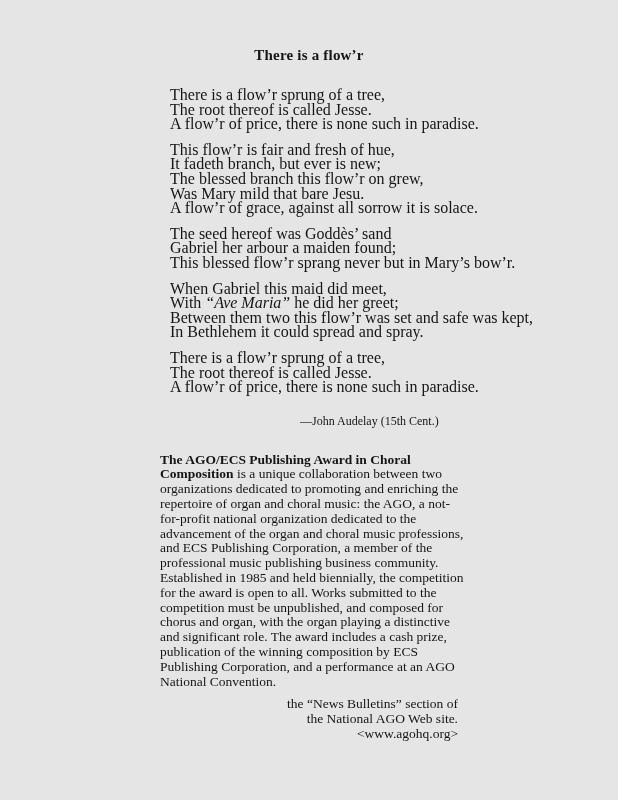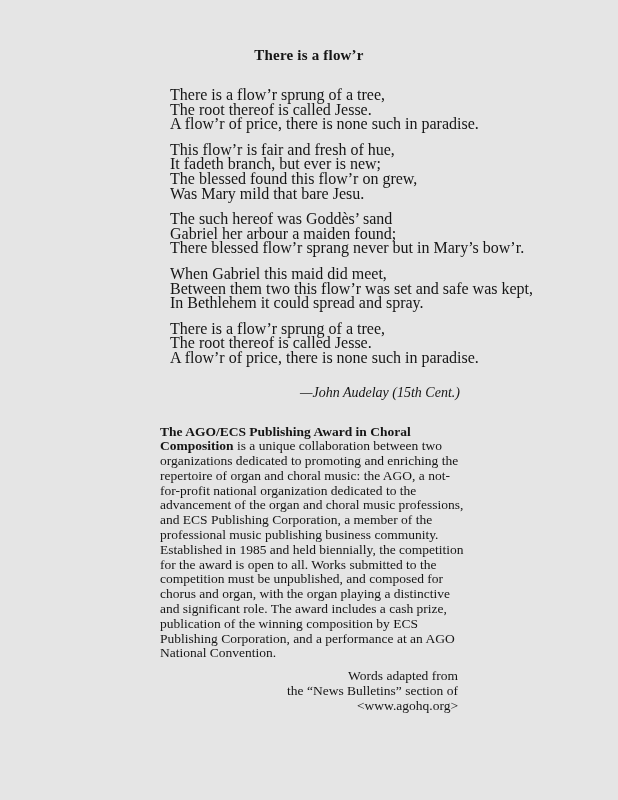--- a/index.html
+++ b/index.html
@@ -25,22 +25,21 @@
     margin: 24px 0 0 170px;
     font-size: 16px;
     line-height: 14.6px;
   }
   .stanza { margin-bottom: 11px; }
   .stanza:last-child { margin-bottom: 0; }
   .line { white-space: nowrap; }
   .italic { font-style: italic; }
   .attribution {
     margin: 19px 0 0 300px;
-    font-size: 14px;
-    font-style: italic;
+    font-size: 12px;
   }
   .award {
     margin: 24px 0 0 160px;
     width: 308px;
     font-size: 13.5px;
     line-height: 14.8px;
     text-align: left;
   }
   .award .lead { font-weight: bold; text-align: center; }
   .credits {
@@ -62,47 +61,49 @@
 
     <div class="stanza">
       <div class="line">There is a flow’r sprung of a tree,</div>
       <div class="line">The root thereof is called Jesse.</div>
       <div class="line">A flow’r of price, there is none such in paradise.</div>
     </div>
 
     <div class="stanza">
       <div class="line">This flow’r is fair and fresh of hue,</div>
       <div class="line">It fadeth branch, but ever is new;</div>
-      <div class="line">The blessed found this flow’r on grew,</div>
+      <div class="line">The blessed branch this flow’r on grew,</div>
       <div class="line">Was Mary mild that bare Jesu.</div>
+      <div class="line">A flow’r of grace, against all sorrow it is solace.</div>
     </div>
 
     <div class="stanza">
-      <div class="line">The such hereof was Goddès’ sand</div>
+      <div class="line">The seed hereof was Goddès’ sand</div>
       <div class="line">Gabriel her arbour a maiden found;</div>
-      <div class="line">There blessed flow’r sprang never but in Mary’s bow’r.</div>
+      <div class="line">This blessed flow’r sprang never but in Mary’s bow’r.</div>
     </div>
 
     <div class="stanza">
       <div class="line">When Gabriel this maid did meet,</div>
+      <div class="line"><span>With </span><em class="italic">“Ave Maria”</em><span> he did her greet;</span></div>
       <div class="line">Between them two this flow’r was set and safe was kept,</div>
       <div class="line">In Bethlehem it could spread and spray.</div>
     </div>
 
     <div class="stanza">
       <div class="line">There is a flow’r sprung of a tree,</div>
       <div class="line">The root thereof is called Jesse.</div>
       <div class="line">A flow’r of price, there is none such in paradise.</div>
     </div>
 
   </div>
 
   <div class="attribution">—John Audelay (15th Cent.)</div>
 
   <p class="award"><span class="lead">The AGO/ECS Publishing Award in Choral Composition</span><span> is a unique collaboration between two organizations dedicated to promoting and enriching the repertoire of organ and choral music: the AGO, a not-for-profit national organization dedicated to the advancement of the organ and choral music professions, and ECS Publishing Corporation, a member of the professional music publishing business community. Established in 1985 and held biennially, the competition for the award is open to all. Works submitted to the competition must be unpublished, and composed for chorus and organ, with the organ playing a distinctive and significant role. The award includes a cash prize, publication of the winning composition by ECS Publishing Corporation, and a performance at an AGO National Convention.</span></p>
 
   <div class="credits">
-    <div class="line">Words adapted from</div>
     <div class="line">the “News Bulletins” section of</div>
+    <div class="line">the National AGO Web site.</div>
     <div class="line">&lt;www.agohq.org&gt;</div>
   </div>
 
 </div>
 
 </body></html>

